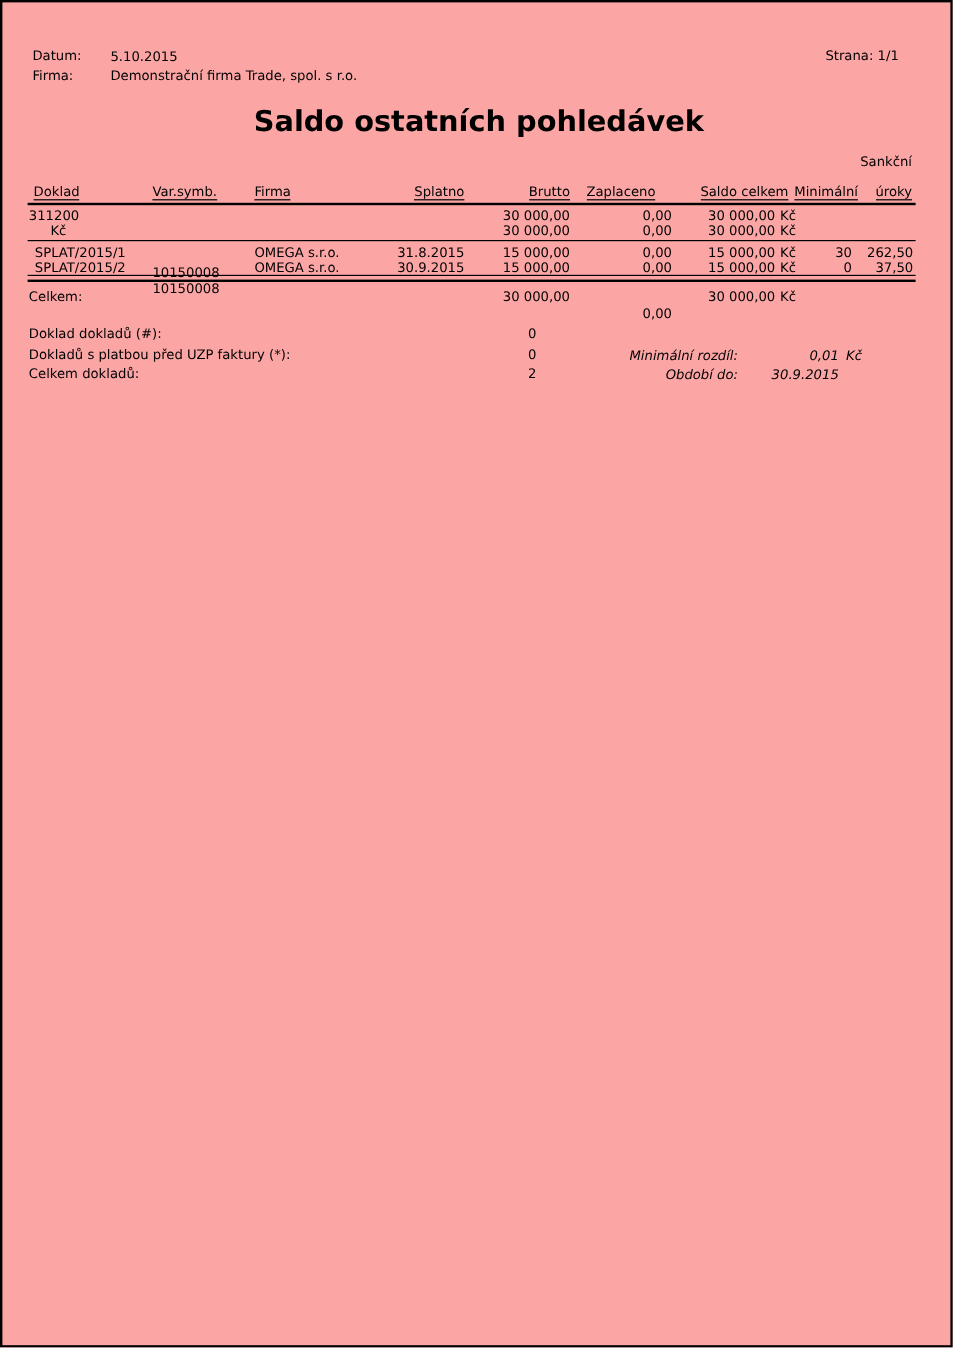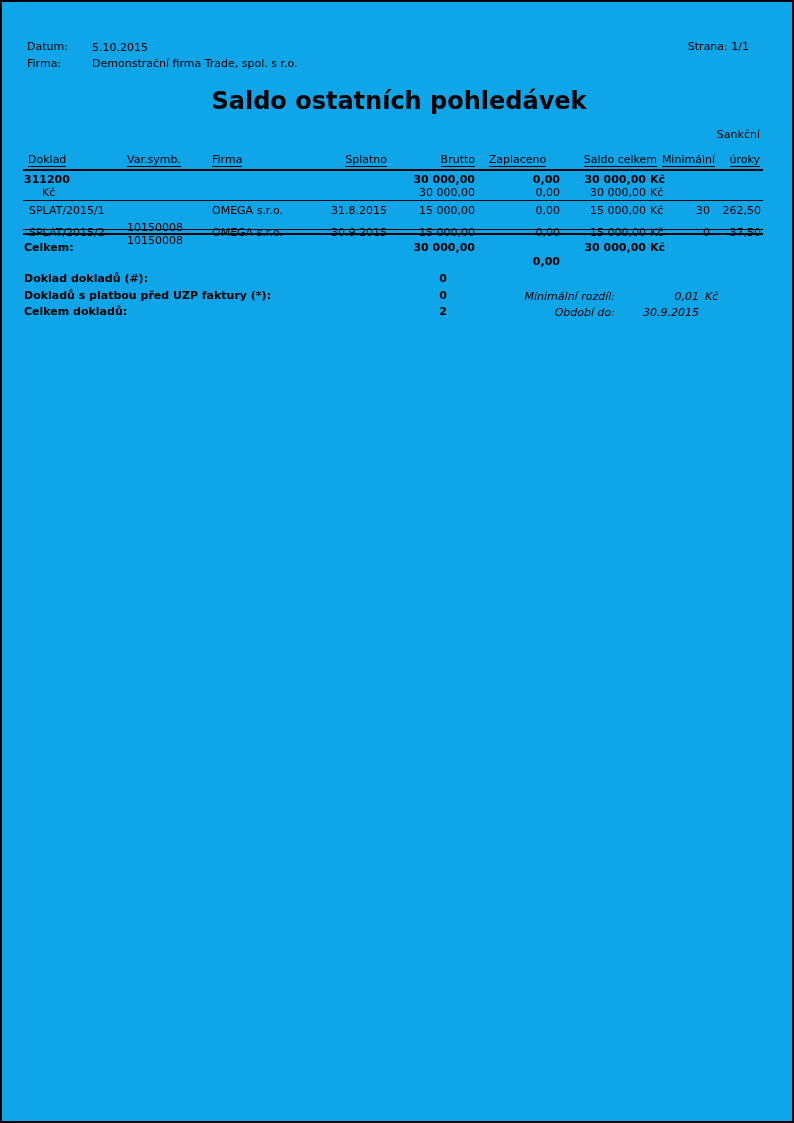--- a/index.html
+++ b/index.html
@@ -7,24 +7,24 @@
   body {
     width: 794px; height: 1123px;
     position: relative;
     font-family: "DejaVu Sans", "Liberation Sans", sans-serif;
     color: #000;
   }
   .page {
     position: absolute; left: 0; top: 0;
     width: 794px; height: 1123px;
     border: 2px solid #000;
-    background: #0ea5e9;
+    background: #fca5a5;
   }
   .abs { position: absolute; font-size: 11px; line-height: 13px; white-space: pre; }
-  .b { font-weight: bold; }
+  .b { font-weight: normal; }
   .i { font-style: italic; }
   .r { text-align: right; }
 
   .title {
     position: absolute; left: 0; top: 84px; width: 794px;
     text-align: center; font-size: 24px; line-height: 30px; font-weight: bold;
   }
 
   
   .hlbl { position: absolute; font-size: 11px; line-height: 14px; }
@@ -113,21 +113,21 @@
     <span class="c-firma">OMEGA s.r.o.</span>
     <span class="c-splat">31.8.2015</span>
     <span class="c-brutto">15 000,00</span>
     <span class="c-zapl">0,00</span>
     <span class="c-saldo">15 000,00</span>
     <span class="c-kc">Kč</span>
     <span class="c-prod">30</span>
     <span class="c-sank">262,50</span>
   </div>
 
-  <div class="trow" style="top:215px;align-items:center;">
+  <div class="trow" style="top:215px;">
     <span class="c-doklad">SPLAT/2015/2</span>
     <span class="c-var">10150008</span>
     <span class="c-firma">OMEGA s.r.o.</span>
     <span class="c-splat">30.9.2015</span>
     <span class="c-brutto">15 000,00</span>
     <span class="c-zapl">0,00</span>
     <span class="c-saldo">15 000,00</span>
     <span class="c-kc">Kč</span>
     <span class="c-prod">0</span>
     <span class="c-sank">37,50</span>

